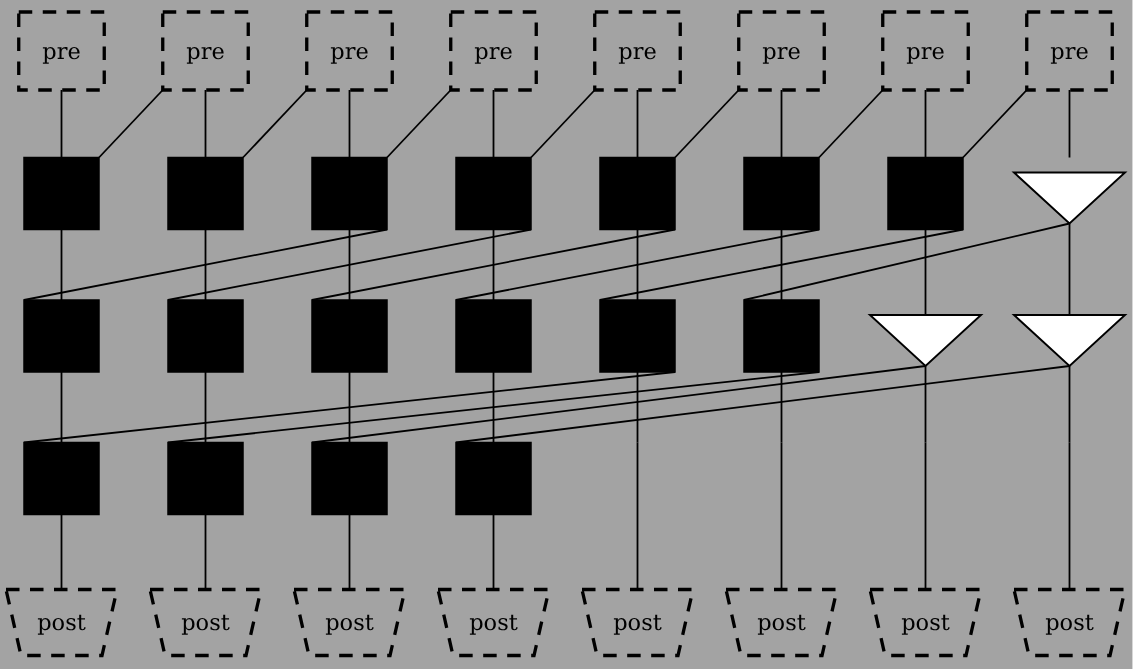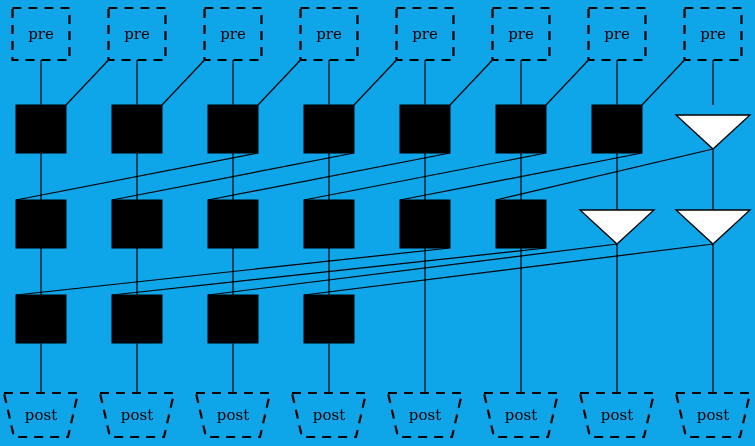--- a/index.html
+++ b/index.html
@@ -1,18 +1,18 @@
 <!DOCTYPE html>
 <html><head>
 <meta charset="utf-8">
 <style>
   html,body{margin:0;padding:0;background:#ffffff;}
   body{width:755px;height:446px;overflow:hidden;
        font-family:"DejaVu Serif","Liberation Serif",serif;}
-  #stage{position:relative;width:755px;height:446px;background:#0ea5e9;text-align:center;}
+  #stage{position:relative;width:755px;height:446px;background:#a3a3a3;text-align:center;}
   svg{display:block;}
   .nodelabel{font-family:"DejaVu Serif","Liberation Serif",serif;font-size:15px;fill:#000;}
 </style>
 </head>
 <body>
 
 <div id="stage">
   <svg id="net" width="755" height="446" viewBox="0 0 755 446" xmlns="http://www.w3.org/2000/svg">
     <g id="edges-layer">
         <line x1="41" y1="60" x2="41" y2="105" stroke="#000000" stroke-width="1.2"></line>

